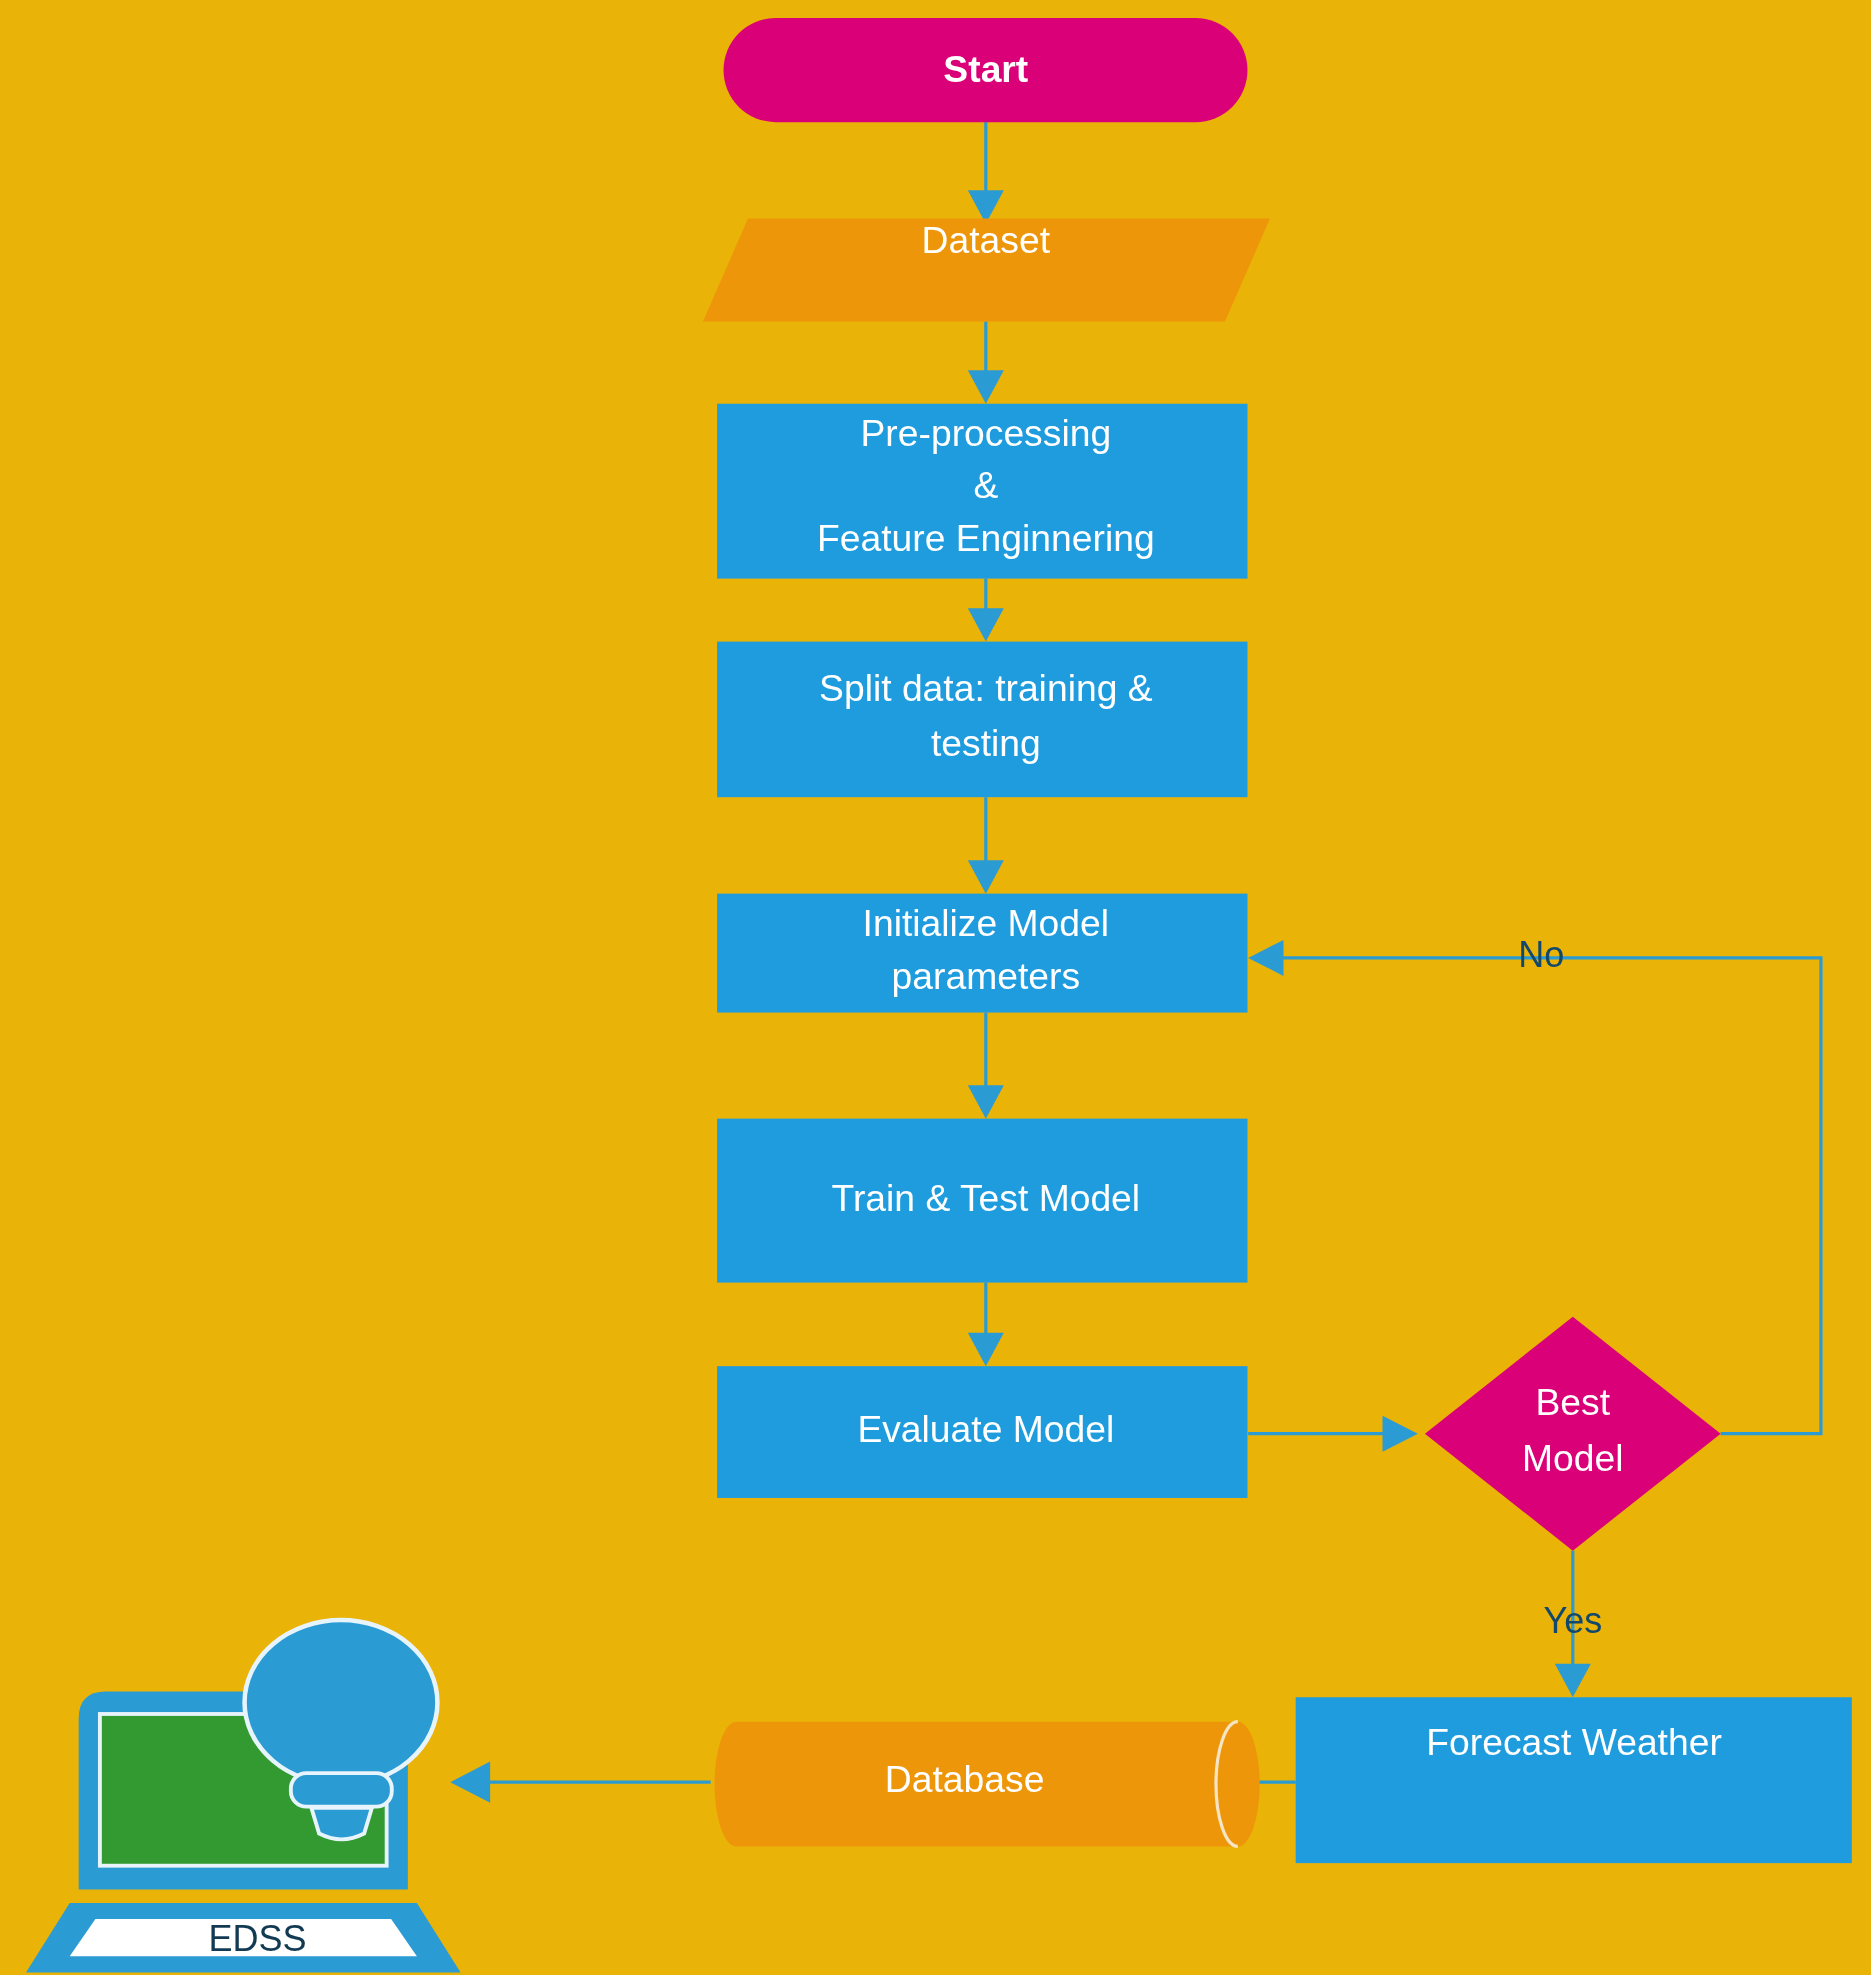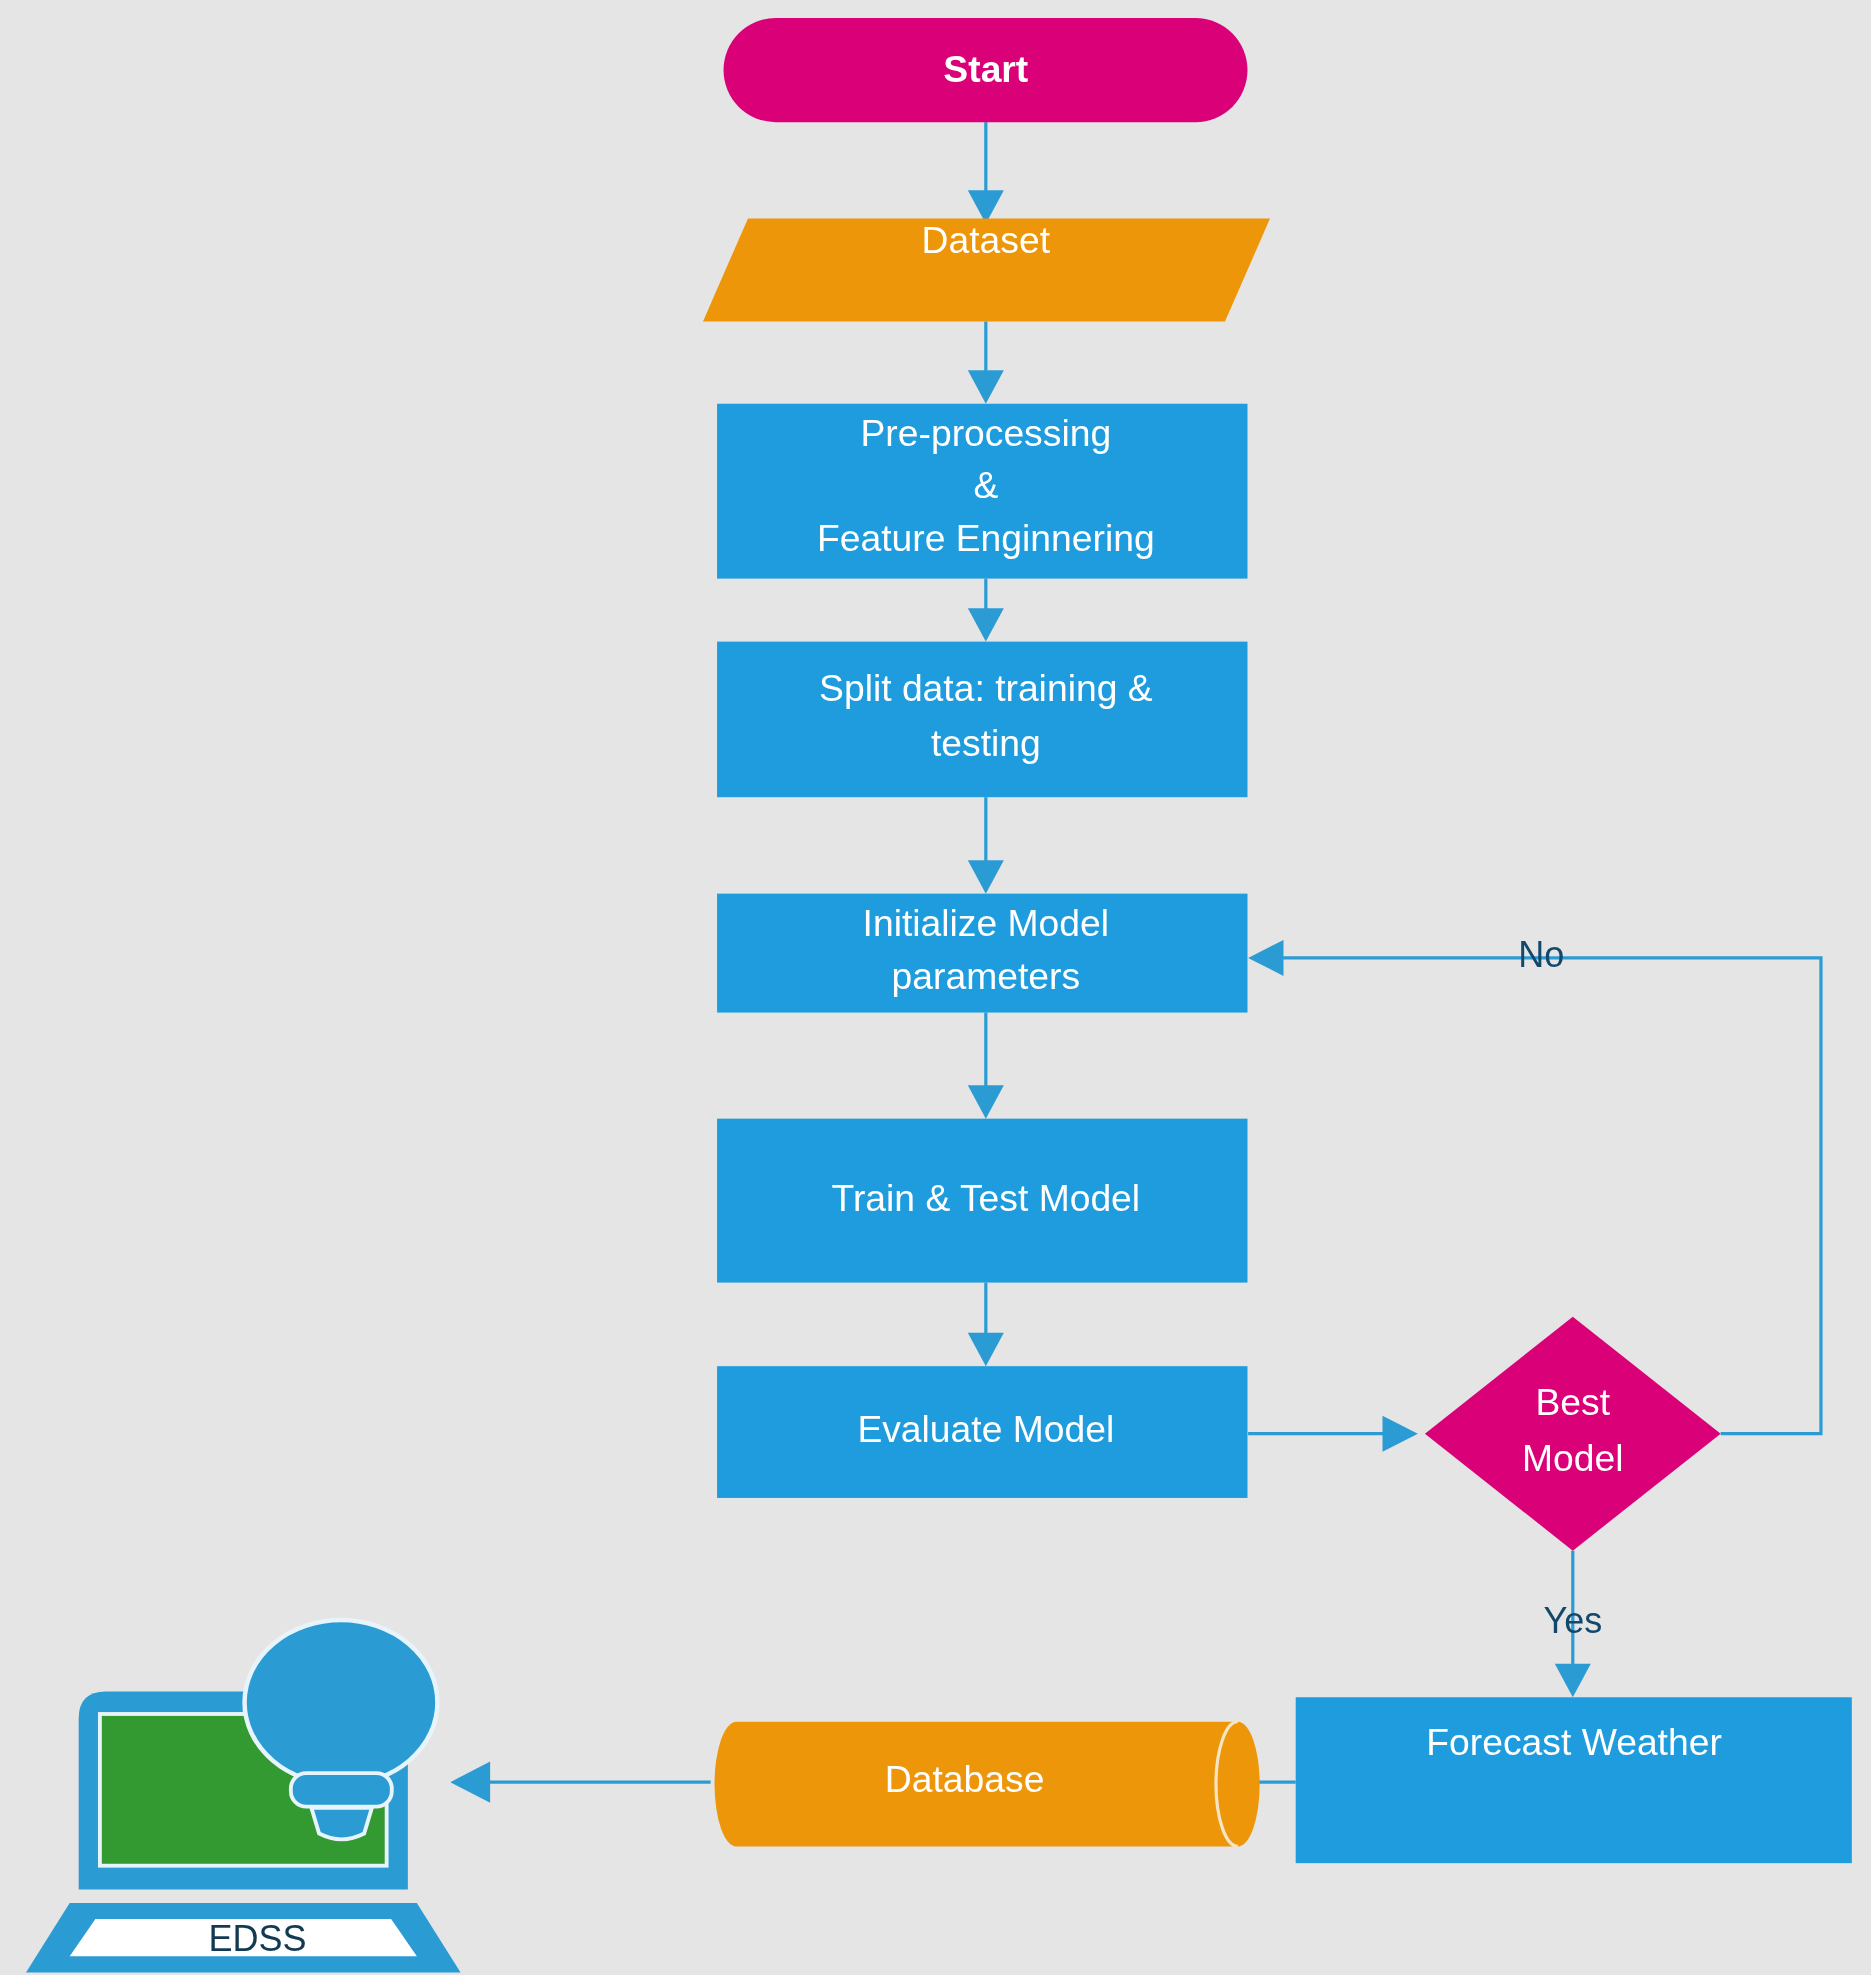--- a/index.html
+++ b/index.html
@@ -7,21 +7,21 @@
     padding: 0;
     background: #ffffff;
   }
   body {
     font-family: "Liberation Sans", sans-serif;
   }
   #canvas {
     position: relative;
     width: 1872px;
     height: 1975px;
-    background: #e5e5e5;
+    background: #eab308;
     overflow: hidden;
   }
   svg.flow {
     position: absolute;
     top: 0;
     left: 0;
     width: 1872px;
     height: 1975px;
     display: block;
   }

